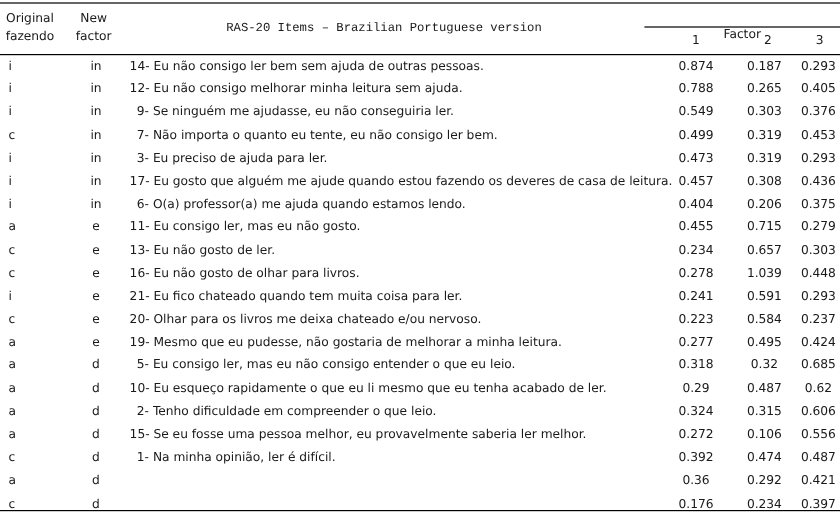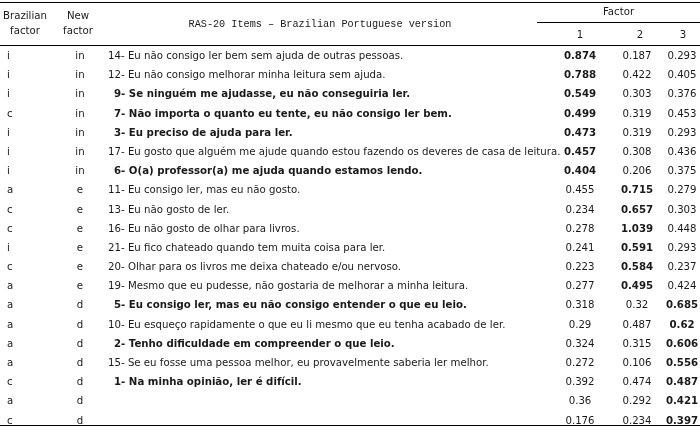--- a/index.html
+++ b/index.html
@@ -12,47 +12,47 @@
     .rule { position: absolute; left: 0; width: 700px; height: 1px; background: #000; }
     .rule.top { top: 2px; }
     .rule.mid { top: 45px; }
     .rule.bottom { top: 425px; height: 1px; }
     .rule.factor { top: 22px; left: 537px; width: 163px; }
 
     .h { position: absolute; text-align: center; line-height: 15px; }
     .h-orig { left: 0; width: 50px; top: 8px; }
     .h-new { left: 58px; width: 40px; top: 8px; }
     .h-items { left: 105px; width: 430px; top: 17px; font-family: Liberation Mono, monospace; }
-    .h-factor { left: 537px; width: 163px; top: 4px; }
+    .h-factor { left: 537px; width: 163px; top: 22px; }
     .h-f1 { left: 560px; width: 40px; top: 27px; }
     .h-f2 { left: 620px; width: 40px; top: 27px; }
     .h-f3 { left: 668px; width: 30px; top: 27px; }
 
     .rows { position: absolute; left: 0; top: 46px; width: 700px; }
     .row { position: relative; height: 19.2px; line-height: 19.2px; }
     .row span { position: absolute; top: 0; white-space: nowrap; }
     .c-orig { left: 7px; }
     .c-new { left: 70px; width: 20px; text-align: center; }
     .c-item { left: 108px; text-align: center; }
-    .c-item.pad { left: 114px; font-weight: bold; }
+    .c-item.pad { left: 114px; }
     .c-f1 { left: 555px; width: 50px; text-align: center; }
     .c-f2 { left: 612px; width: 50px; text-align: center; }
     .c-f3 { left: 659px; width: 46px; text-align: center; }
-    .b { font-weight: bold; }
+    .b { font-weight: normal; }
   </style>
 </head>
 <body>
 
 <div class="wrap">
   <div class="rule top"></div>
   <div class="rule factor"></div>
   <div class="rule mid"></div>
   <div class="rule bottom"></div>
 
-  <div class="h h-orig">Brazilian factor</div>
+  <div class="h h-orig">Original fazendo</div>
   <div class="h h-new">New factor</div>
   <div class="h h-items">RAS-20 Items – Brazilian Portuguese version</div>
   <div class="h h-factor">Factor</div>
   <div class="h h-f1">1</div>
   <div class="h h-f2">2</div>
   <div class="h h-f3">3</div>
 
   <div class="rows" id="rows">
       <div class="row">
         <span class="c-orig">i</span>
@@ -60,21 +60,21 @@
         <span class="c-item">14- Eu não consigo ler bem sem ajuda de outras pessoas.</span>
         <span class="c-f1 b">0.874</span>
         <span class="c-f2">0.187</span>
         <span class="c-f3">0.293</span>
       </div>
       <div class="row">
         <span class="c-orig">i</span>
         <span class="c-new">in</span>
         <span class="c-item">12- Eu não consigo melhorar minha leitura sem ajuda.</span>
         <span class="c-f1 b">0.788</span>
-        <span class="c-f2">0.422</span>
+        <span class="c-f2">0.265</span>
         <span class="c-f3">0.405</span>
       </div>
       <div class="row">
         <span class="c-orig">i</span>
         <span class="c-new">in</span>
         <span class="c-item pad">9- Se ninguém me ajudasse, eu não conseguiria ler.</span>
         <span class="c-f1 b">0.549</span>
         <span class="c-f2">0.303</span>
         <span class="c-f3">0.376</span>
       </div>

